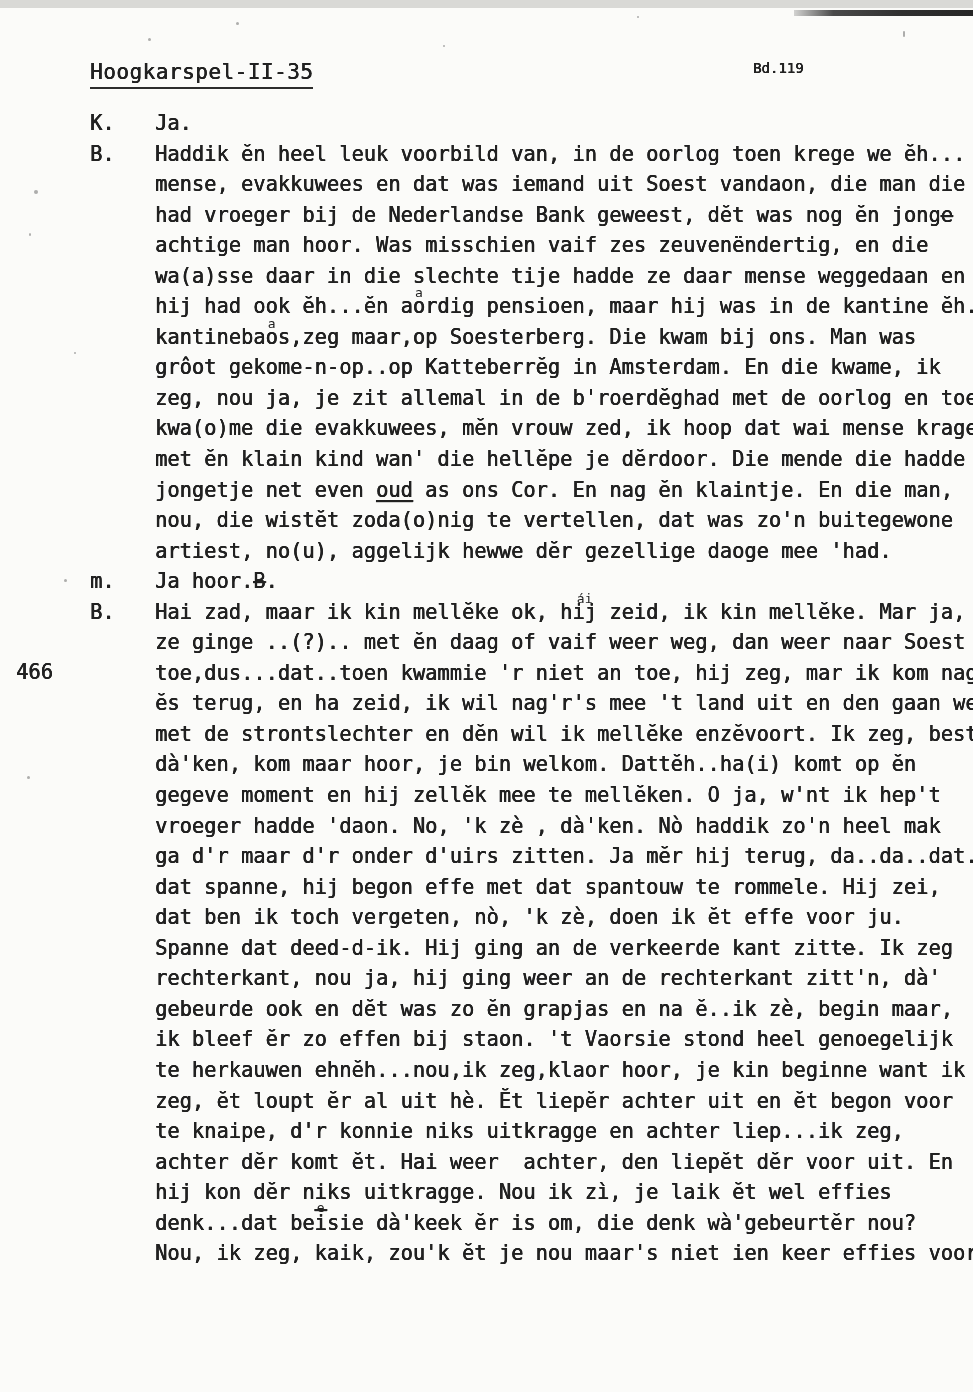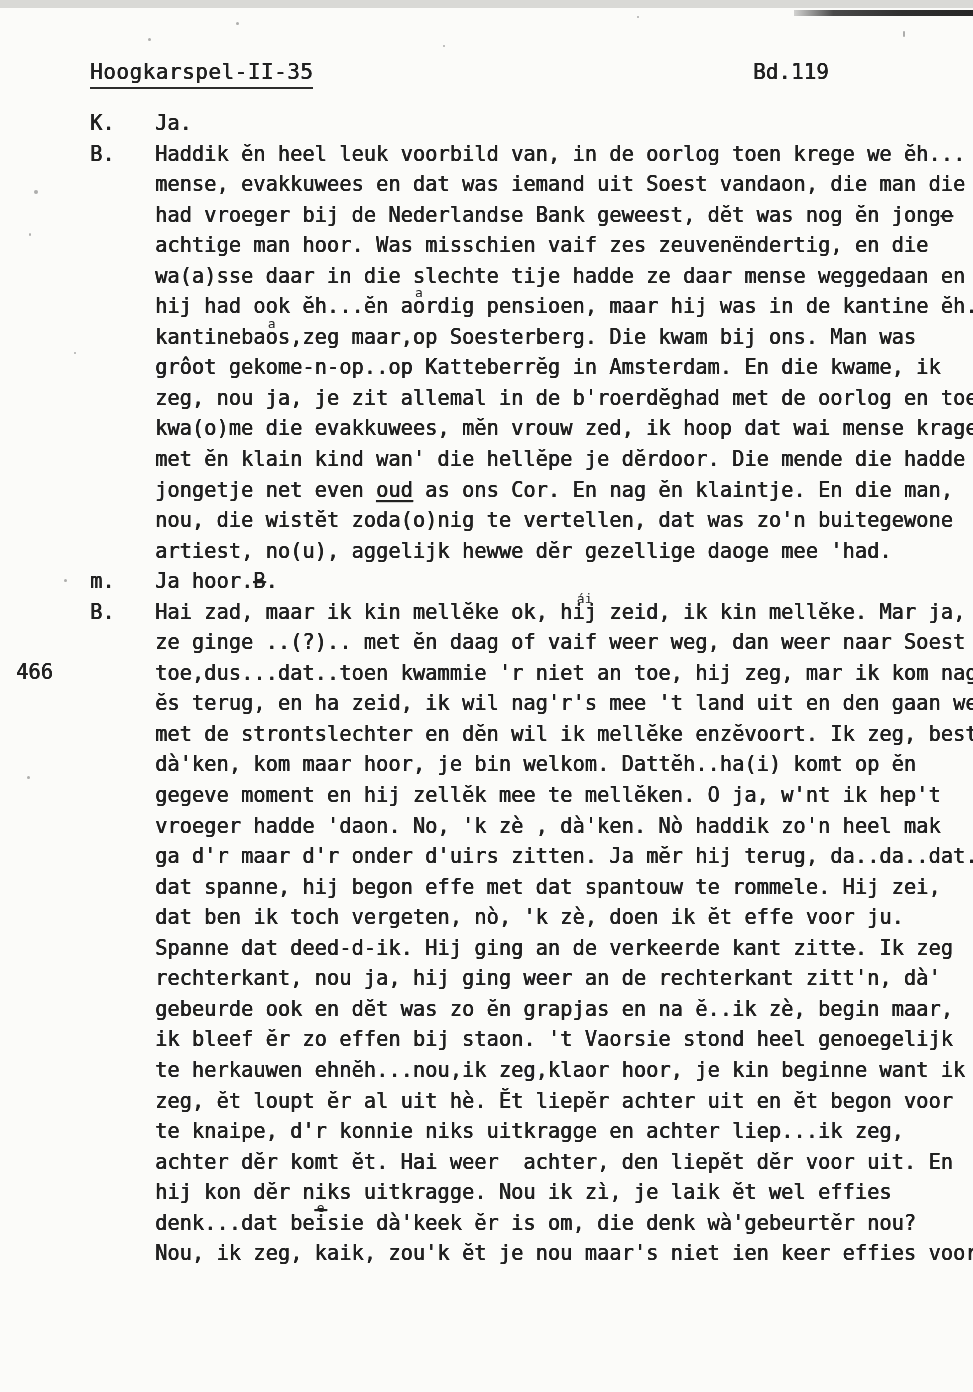--- a/index.html
+++ b/index.html
@@ -16,21 +16,21 @@
   .tw { text-shadow:0.4px 0 0 currentColor, 0 0.2px 0 currentColor; }
 
   .header-left {
     position:absolute; left:90px; top:52px;
     font-size:21px; letter-spacing:0.5px;
     border-bottom:2.5px solid #2c2c2c;
     padding-bottom:3px;
   }
   .header-right {
     position:absolute; left:753px; top:52px;
-    font-size:21px;
+    font-size:14px;
   }
   .margin-number {
     position:absolute; left:16px; top:652px;
     font-size:20.5px;
   }
 
   .transcript {
     position:absolute; left:0; top:100px; width:100%;
     font-size:20.4px; line-height:30.55px;
   }

